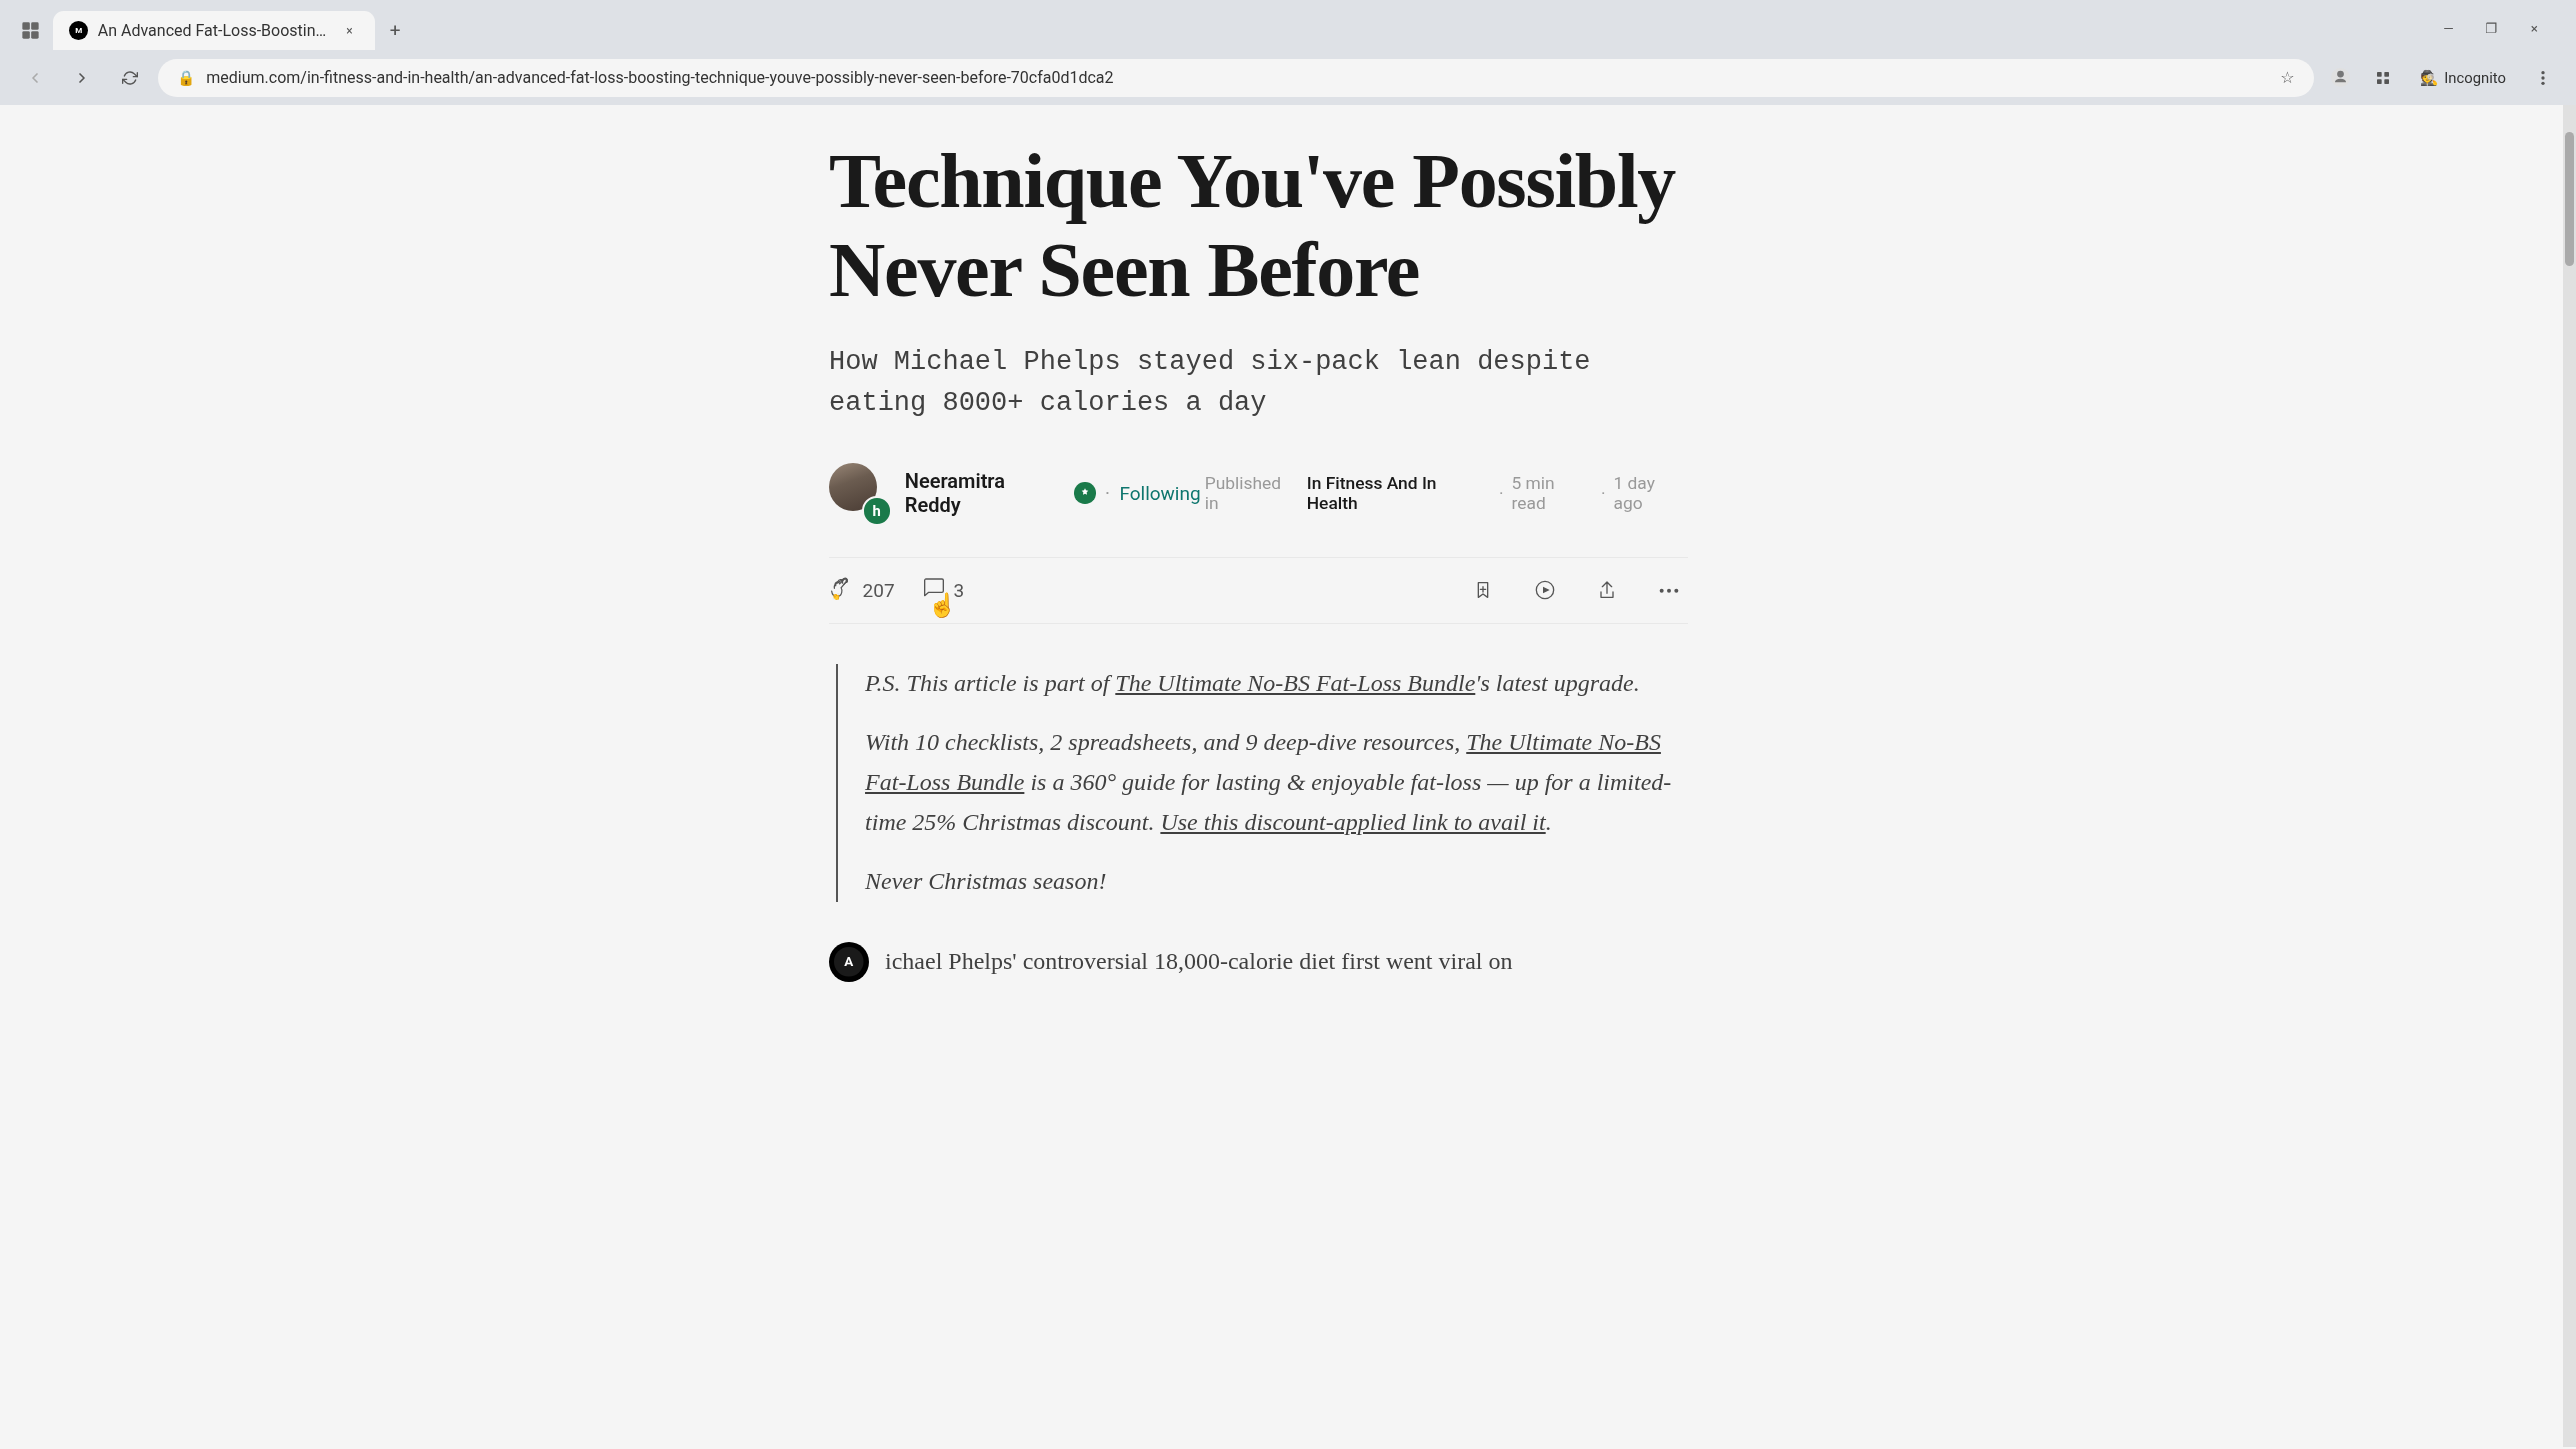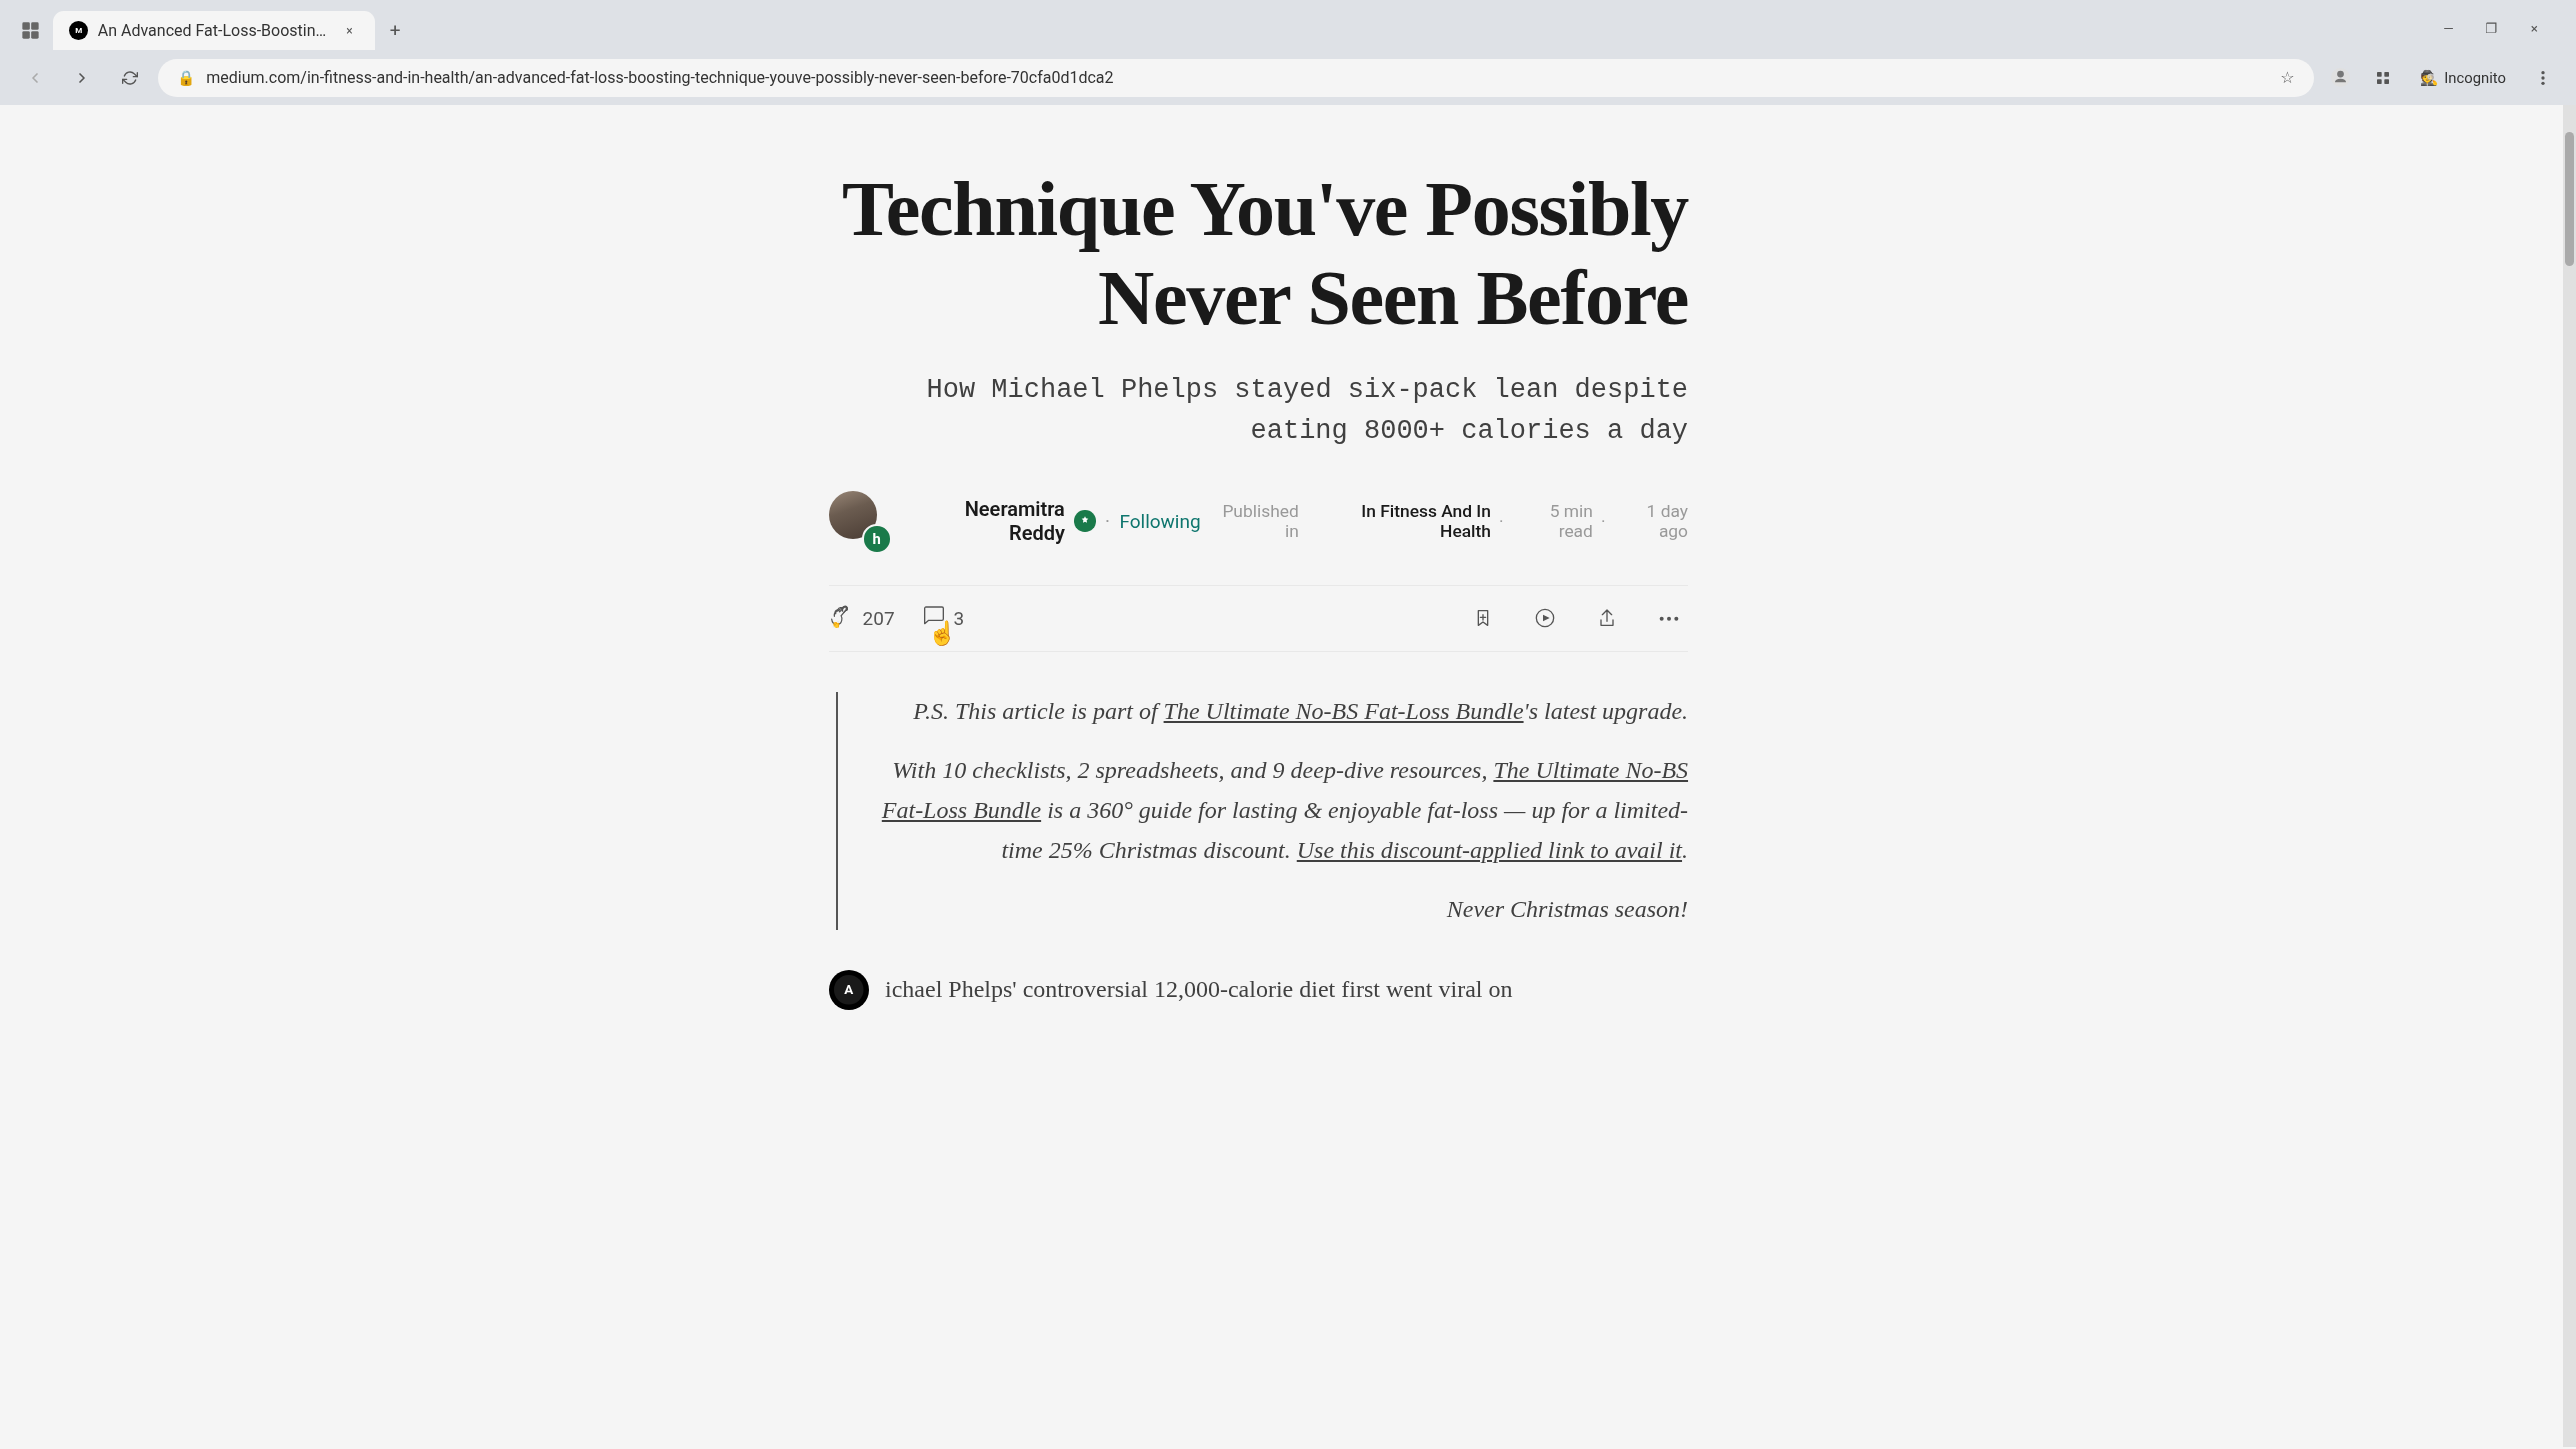--- a/index.html
+++ b/index.html
@@ -235,22 +235,21 @@
     .scrollbar-left {
       width: 21.5px;
       background: #f5f5f5;
     }
 
     
     .main-content {
       flex: 1;
       background: #f5f5f5;
       overflow: hidden;
-      padding: 59px 0;
-      text-align: right;
+      padding: 31px 0;
     }
 
     .article-container {
       max-width: 939px;
       margin: 0 auto;
       padding: 0 40px;
     }
 
     
     .article-title {
@@ -739,21 +738,21 @@
       </div>
 
       <div class="next-preview">
         <div class="next-num">
           <svg width="29.5" height="29.5" viewBox="0 0 44 44" style="font-size:28px">
               <circle cx="22" cy="22" r="22" fill="#1a1a1a"></circle>
               <text x="22" y="28" text-anchor="middle" fill="white" font-size="20" font-weight="bold">A</text>
             </svg>
         </div>
         <p class="next-text">
-          <span>ichael Phelps' controversial 12,000-calorie diet first went viral on</span>
+          <span>ichael Phelps' controversial 18,000-calorie diet first went viral on</span>
         </p>
       </div>
 
     </div>
   </div>
 
   <div class="right-sidebar"></div>
 
   <div class="scrollbar-right">
     <div class="scrollbar-thumb"></div>

